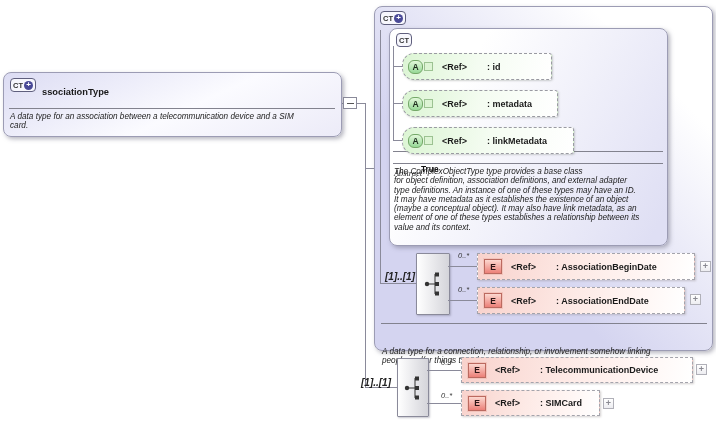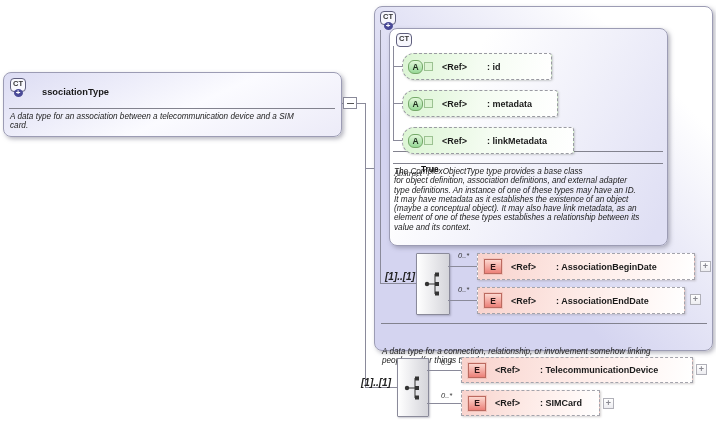--- a/index.html
+++ b/index.html
@@ -14,21 +14,21 @@
     box-shadow:2px 2px 4px rgba(110,110,130,.5);
   }
   .leftbox{background:linear-gradient(155deg,#dcdcf3 0%,#fbfbff 55%,#ecebf8 100%);}
   .bigbox{background:linear-gradient(to top right,#d4d4f0 35%,#ffffff 82%);}
   .innerbox{background:linear-gradient(120deg,#ffffff 25%,#dfdff4 95%);}
   .boxtitle{position:absolute;font-weight:bold;font-size:9.3px;line-height:10px;white-space:nowrap;}
   .sep{position:absolute;height:1px;background:#82828e;}
   .doc{position:absolute;font-style:italic;font-size:8.2px;line-height:9.3px;color:#222;white-space:pre-line;}
   
   .cticon{position:absolute;display:inline-flex;align-items:center;height:12px;
-    border:1px solid #5f5f7d;border-radius:4px;background:#f7f7fd;padding:0 2px;gap:1px;flex-direction:column;}
+    border:1px solid #5f5f7d;border-radius:4px;background:#f7f7fd;padding:0 2px;gap:1px;}
   .cticon .lbl{font-weight:bold;font-size:7.5px;color:#333;}
   .cticon .plus{width:9px;height:9px;border-radius:50%;background:#4a4a97;color:#fff;
     font-weight:bold;font-size:8px;line-height:8px;text-align:center;}
   
   .attrbox{
     position:absolute;display:flex;align-items:center;padding-left:5px;box-sizing:border-box;
     border:1px dashed #9a9aa2;border-radius:12px 3px 3px 12px;
     background:linear-gradient(100deg,#dcf5d4 0%,#f4fcf1 50%,#ffffff 100%);
     box-shadow:1px 1px 2px rgba(120,130,120,.35);
     font-weight:bold;font-size:9px;white-space:nowrap;

